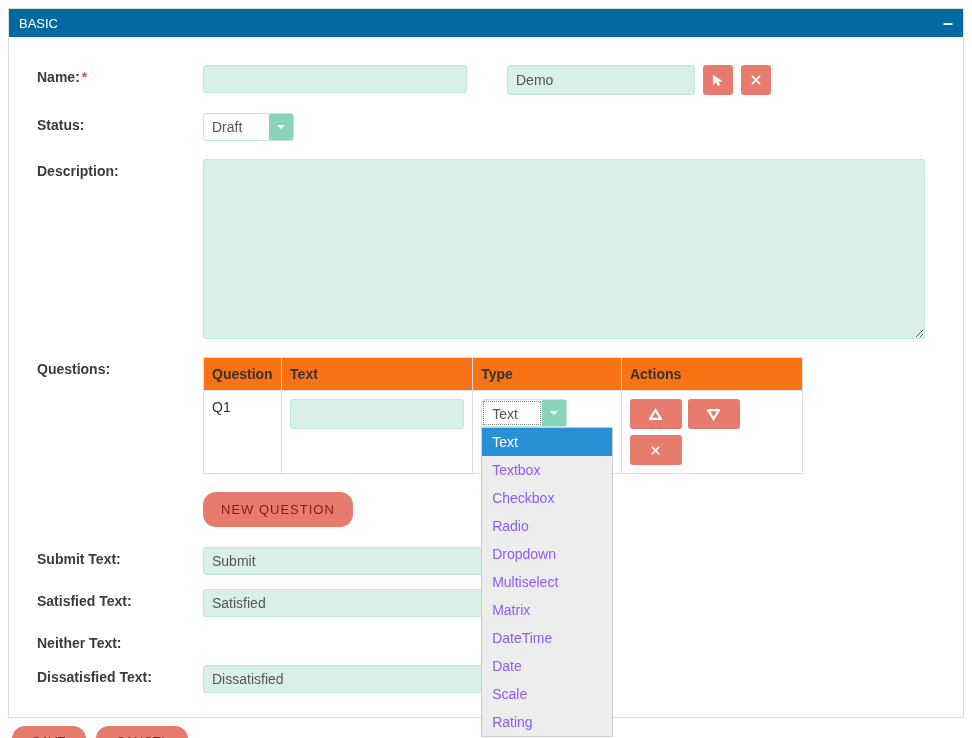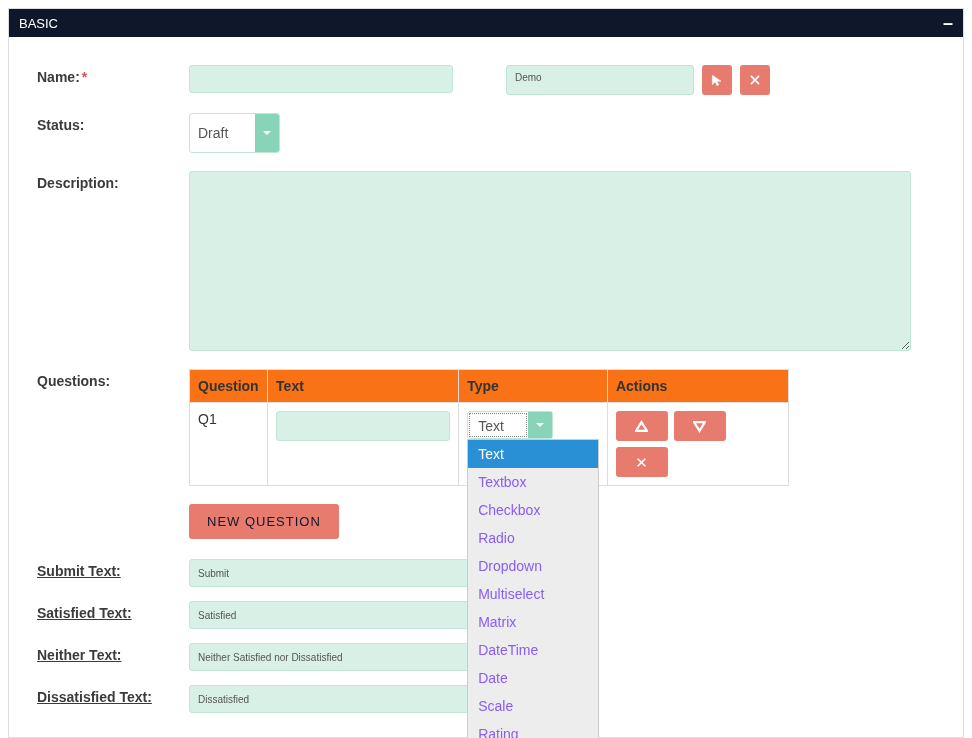--- a/index.html
+++ b/index.html
@@ -10,21 +10,21 @@
       background: #fff;
       width: 972px;
       height: 738px;
       overflow: hidden;
     }
     .panel {
       margin: 8px;
       border: 1px solid #ddd;
     }
     .panel-header {
-      background: #0f172a;
+      background: #0369a1;
       color: #fff;
       padding: 4px 10px;
       font-size: 13px;
       display: flex;
       justify-content: space-between;
       align-items: center;
       height: 28px;
     }
     .panel-header .collapse-btn {
       color: #fff;
@@ -34,62 +34,63 @@
       line-height: 1;
     }
     .panel-body {
       padding: 28px 28px 10px 28px;
       background: #fff;
     }
     .form-row {
       display: flex;
       align-items: flex-start;
       margin-bottom: 18px;
+      gap: 14px;
     }
     .two-col {
       display: flex;
       gap: 40px;
     }
     .two-col > .form-row { flex: 1; }
     .label {
       width: 152px;
       flex-shrink: 0;
       font-weight: 600;
       color: #3b3b3b;
       padding-top: 4px;
     }
     .req { color: #d9534f; margin-left: 2px; }
     .field { flex: 1; display: flex; align-items: center; gap: 8px; }
     .input-text, .textarea, .sel, .readonly-box {
       background: #d9f0e7;
       border: 1px solid #bfe6d8;
       border-radius: 3px;
       padding: 6px 8px;
-      font-size: 10px;
+      font-size: 14px;
       font-family: inherit;
       color: #555;
     }
     .input-text { width: 264px; height: 28px; }
     .readonly-box {
       width: 188px;
       height: 30px;
       background: #d9f0e7;
     }
     .textarea {
       width: 722px;
       height: 180px;
       resize: both;
     }
     .select-wrap {
       display: inline-flex;
       align-items: center;
       border: 1px solid #bfe6d8;
       border-radius: 3px;
       overflow: hidden;
-      height: 40px;
+      height: 28px;
       position: relative;
     }
     .select-wrap .sel-val-plain {
       background: #fff;
       padding: 4px 8px;
       min-width: 65px;
       color: #555;
     }
     .select-arrow {
       background: #87d4b9;
@@ -148,30 +149,30 @@
       height: 30px;
       display: inline-flex;
       align-items: center;
       justify-content: center;
       cursor: pointer;
     }
     .btn-action svg { width: 13px; height: 13px; fill: none; stroke: #fff; stroke-width: 2; }
     .btn-action.del svg { fill: #fff; stroke: none; }
     .btn-primary {
       background: #e77b6e;
-      color: #0f172a;
+      color: #7f1d1d;
       border: none;
-      border-radius: 3px;
+      border-radius: 13px;
       padding: 10px 18px;
       font-size: 13px;
       letter-spacing: 1px;
       cursor: pointer;
     }
     .new-question-row { margin: 14px 0 20px 0; }
-    .footer-row .label { padding-top: 4px; text-decoration: underline; }
+    .footer-row .label { padding-top: 4px; }
     .footer-row .input-text { width: 304px; }
     .footer-row { margin-bottom: 14px; }
     .dropdown-menu {
       position: absolute;
       top: 28px;
       left: 0;
       width: 132px;
       background: #ededed;
       border: 1px solid #ccc;
       z-index: 100;
@@ -354,23 +355,20 @@
         </div>
     </div>
     <div class="form-row footer-row">
       <div class="label">Satisfied Text:</div>
       <div class="field">
           <input class="input-text" value="Satisfied" style="">
         </div>
     </div>
     <div class="form-row footer-row">
       <div class="label">Neither Text:</div>
-      <div class="field">
-          <input class="input-text" value="Neither Satisfied nor Dissatisfied" style="">
-        </div>
     </div>
     <div class="form-row footer-row">
       <div class="label">Dissatisfied Text:</div>
       <div class="field">
           <input class="input-text" value="Dissatisfied" style="">
         </div>
     </div>
 
   </div>
 </div>

